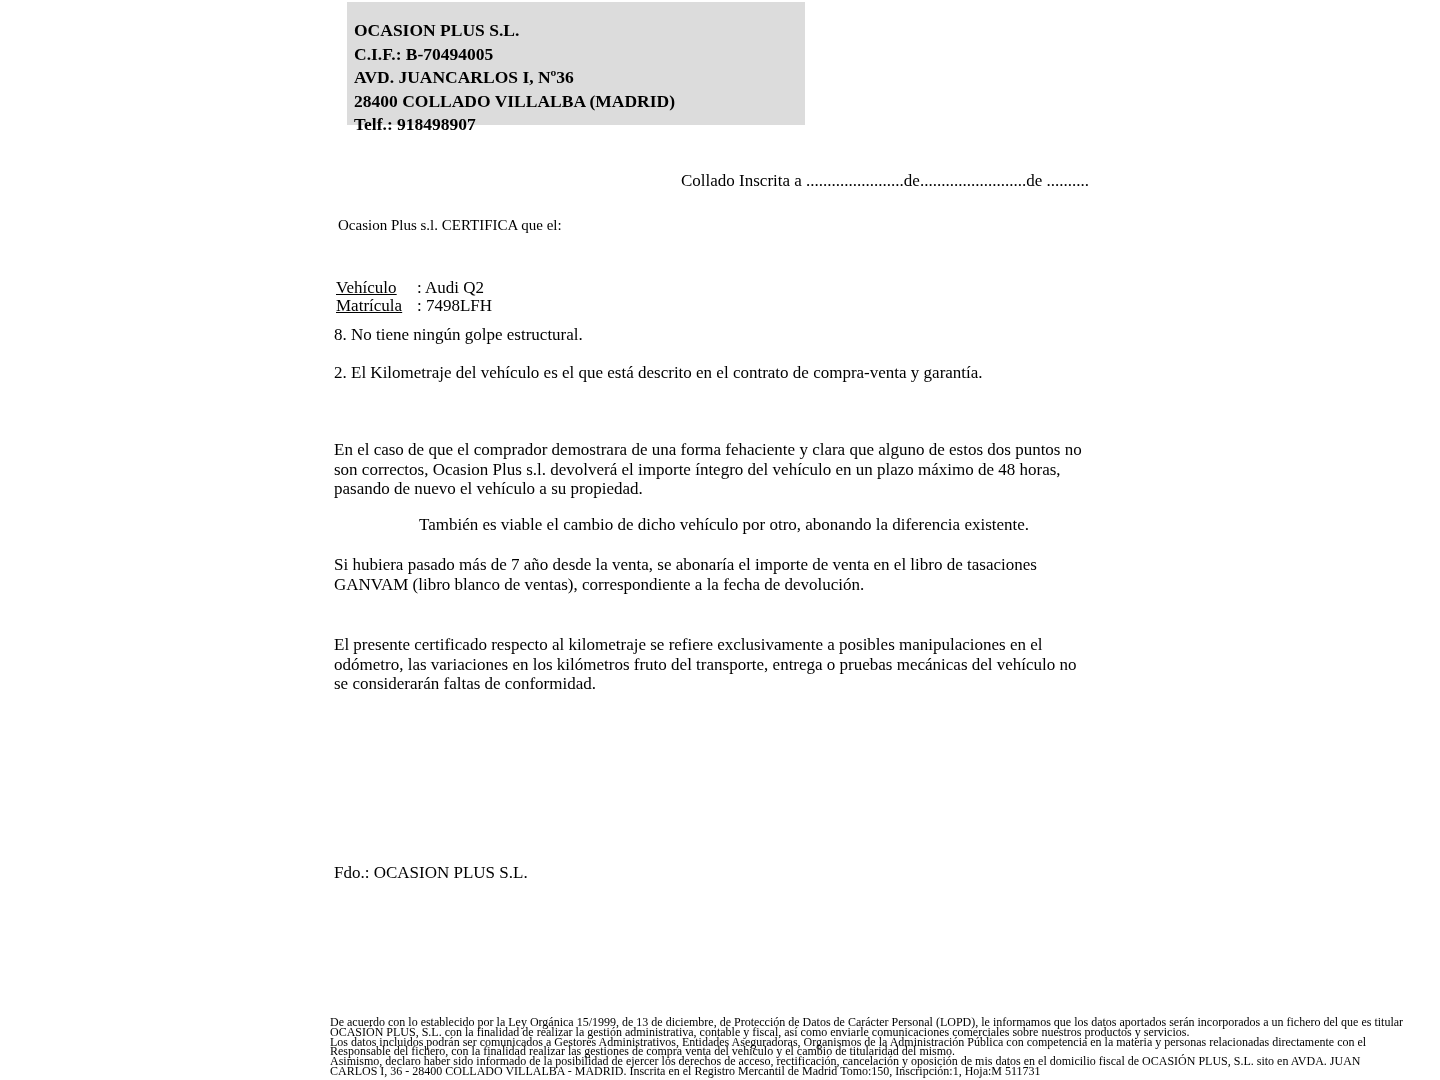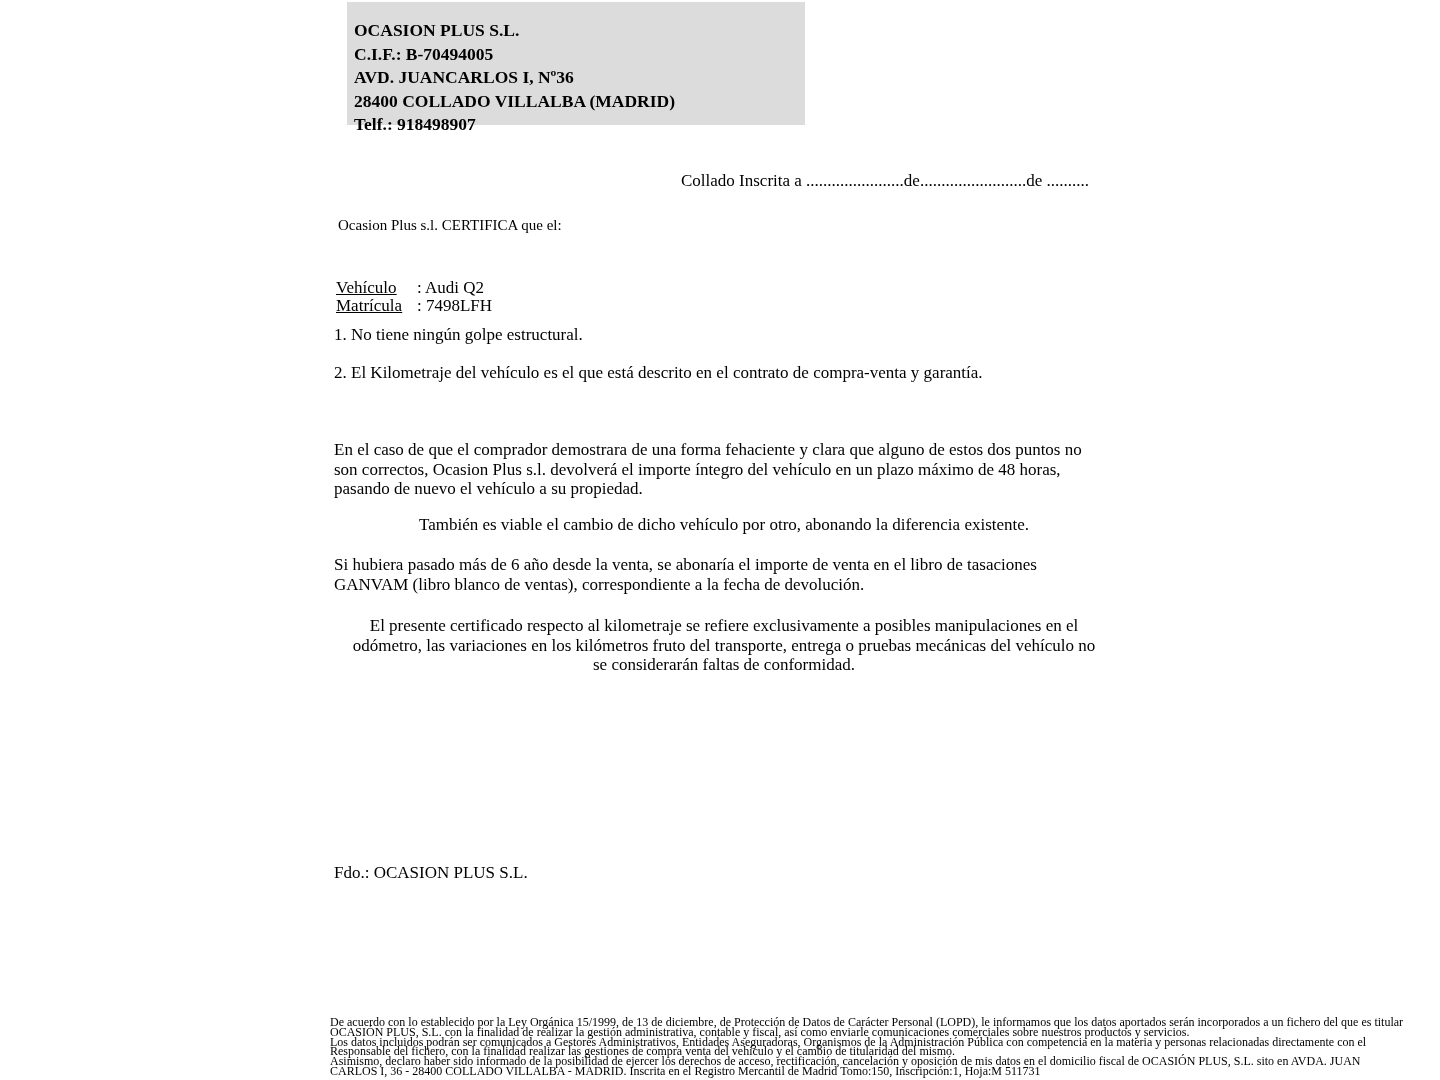--- a/index.html
+++ b/index.html
@@ -69,21 +69,21 @@
     position: absolute;
     left: 334px;
     font-size: 17px;
     line-height: 19.6px;
     white-space: pre-line;
     width: 780px;
   }
   .para-refund  { top: 440px; }
   .para-exchange{ top: 515px; text-align: center; }
   .para-ganvam  { top: 555px; }
-  .para-odometer{ top: 616px; text-align: center; }
+  .para-odometer{ top: 635px; }
   .signature {
     position: absolute;
     left: 334px;
     top: 863px;
     font-size: 17px;
     white-space: nowrap;
   }
   .legal {
     position: absolute;
     left: 330px;
@@ -114,28 +114,28 @@
   <div class="field-row vehiculo">
     <span class="field-label"><span>Vehículo</span></span>
     <span class="field-value">: Audi Q2</span>
   </div>
 
   <div class="field-row matricula">
     <span class="field-label"><span>Matrícula</span></span>
     <span class="field-value">: 7498LFH</span>
   </div>
 
-  <div class="point point-1">1. No tiene ningún golpe estructural.</div>
+  <div class="point point-1">8. No tiene ningún golpe estructural.</div>
   <div class="point point-2">2. El Kilometraje del vehículo es el que está descrito en el contrato de compra-venta y garantía.</div>
 
   <div class="para para-refund">En el caso de que el comprador demostrara de una forma fehaciente y clara que alguno de estos dos puntos no
 son correctos, Ocasion Plus s.l. devolverá el importe íntegro del vehículo en un plazo máximo de 48 horas,
 pasando de nuevo el vehículo a su propiedad.</div>
   <div class="para para-exchange">También es viable el cambio de dicho vehículo por otro, abonando la diferencia existente.</div>
-  <div class="para para-ganvam">Si hubiera pasado más de 6 año desde la venta, se abonaría el importe de venta en el libro de tasaciones
+  <div class="para para-ganvam">Si hubiera pasado más de 7 año desde la venta, se abonaría el importe de venta en el libro de tasaciones
 GANVAM (libro blanco de ventas), correspondiente a la fecha de devolución.</div>
   <div class="para para-odometer">El presente certificado respecto al kilometraje se refiere exclusivamente a posibles manipulaciones en el
 odómetro, las variaciones en los kilómetros fruto del transporte, entrega o pruebas mecánicas del vehículo no
 se considerarán faltas de conformidad.</div>
 
   <div class="signature">Fdo.: OCASION PLUS S.L.</div>
 
   <div class="legal">De acuerdo con lo establecido por la Ley Orgánica 15/1999, de 13 de diciembre, de Protección de Datos de Carácter Personal (LOPD), le informamos que los datos aportados serán incorporados a un fichero del que es titular
 OCASIÓN PLUS, S.L. con la finalidad de realizar la gestión administrativa, contable y fiscal, así como enviarle comunicaciones comerciales sobre nuestros productos y servicios.
 Los datos incluidos podrán ser comunicados a Gestores Administrativos, Entidades Aseguradoras, Organismos de la Administración Pública con competencia en la materia y personas relacionadas directamente con el

